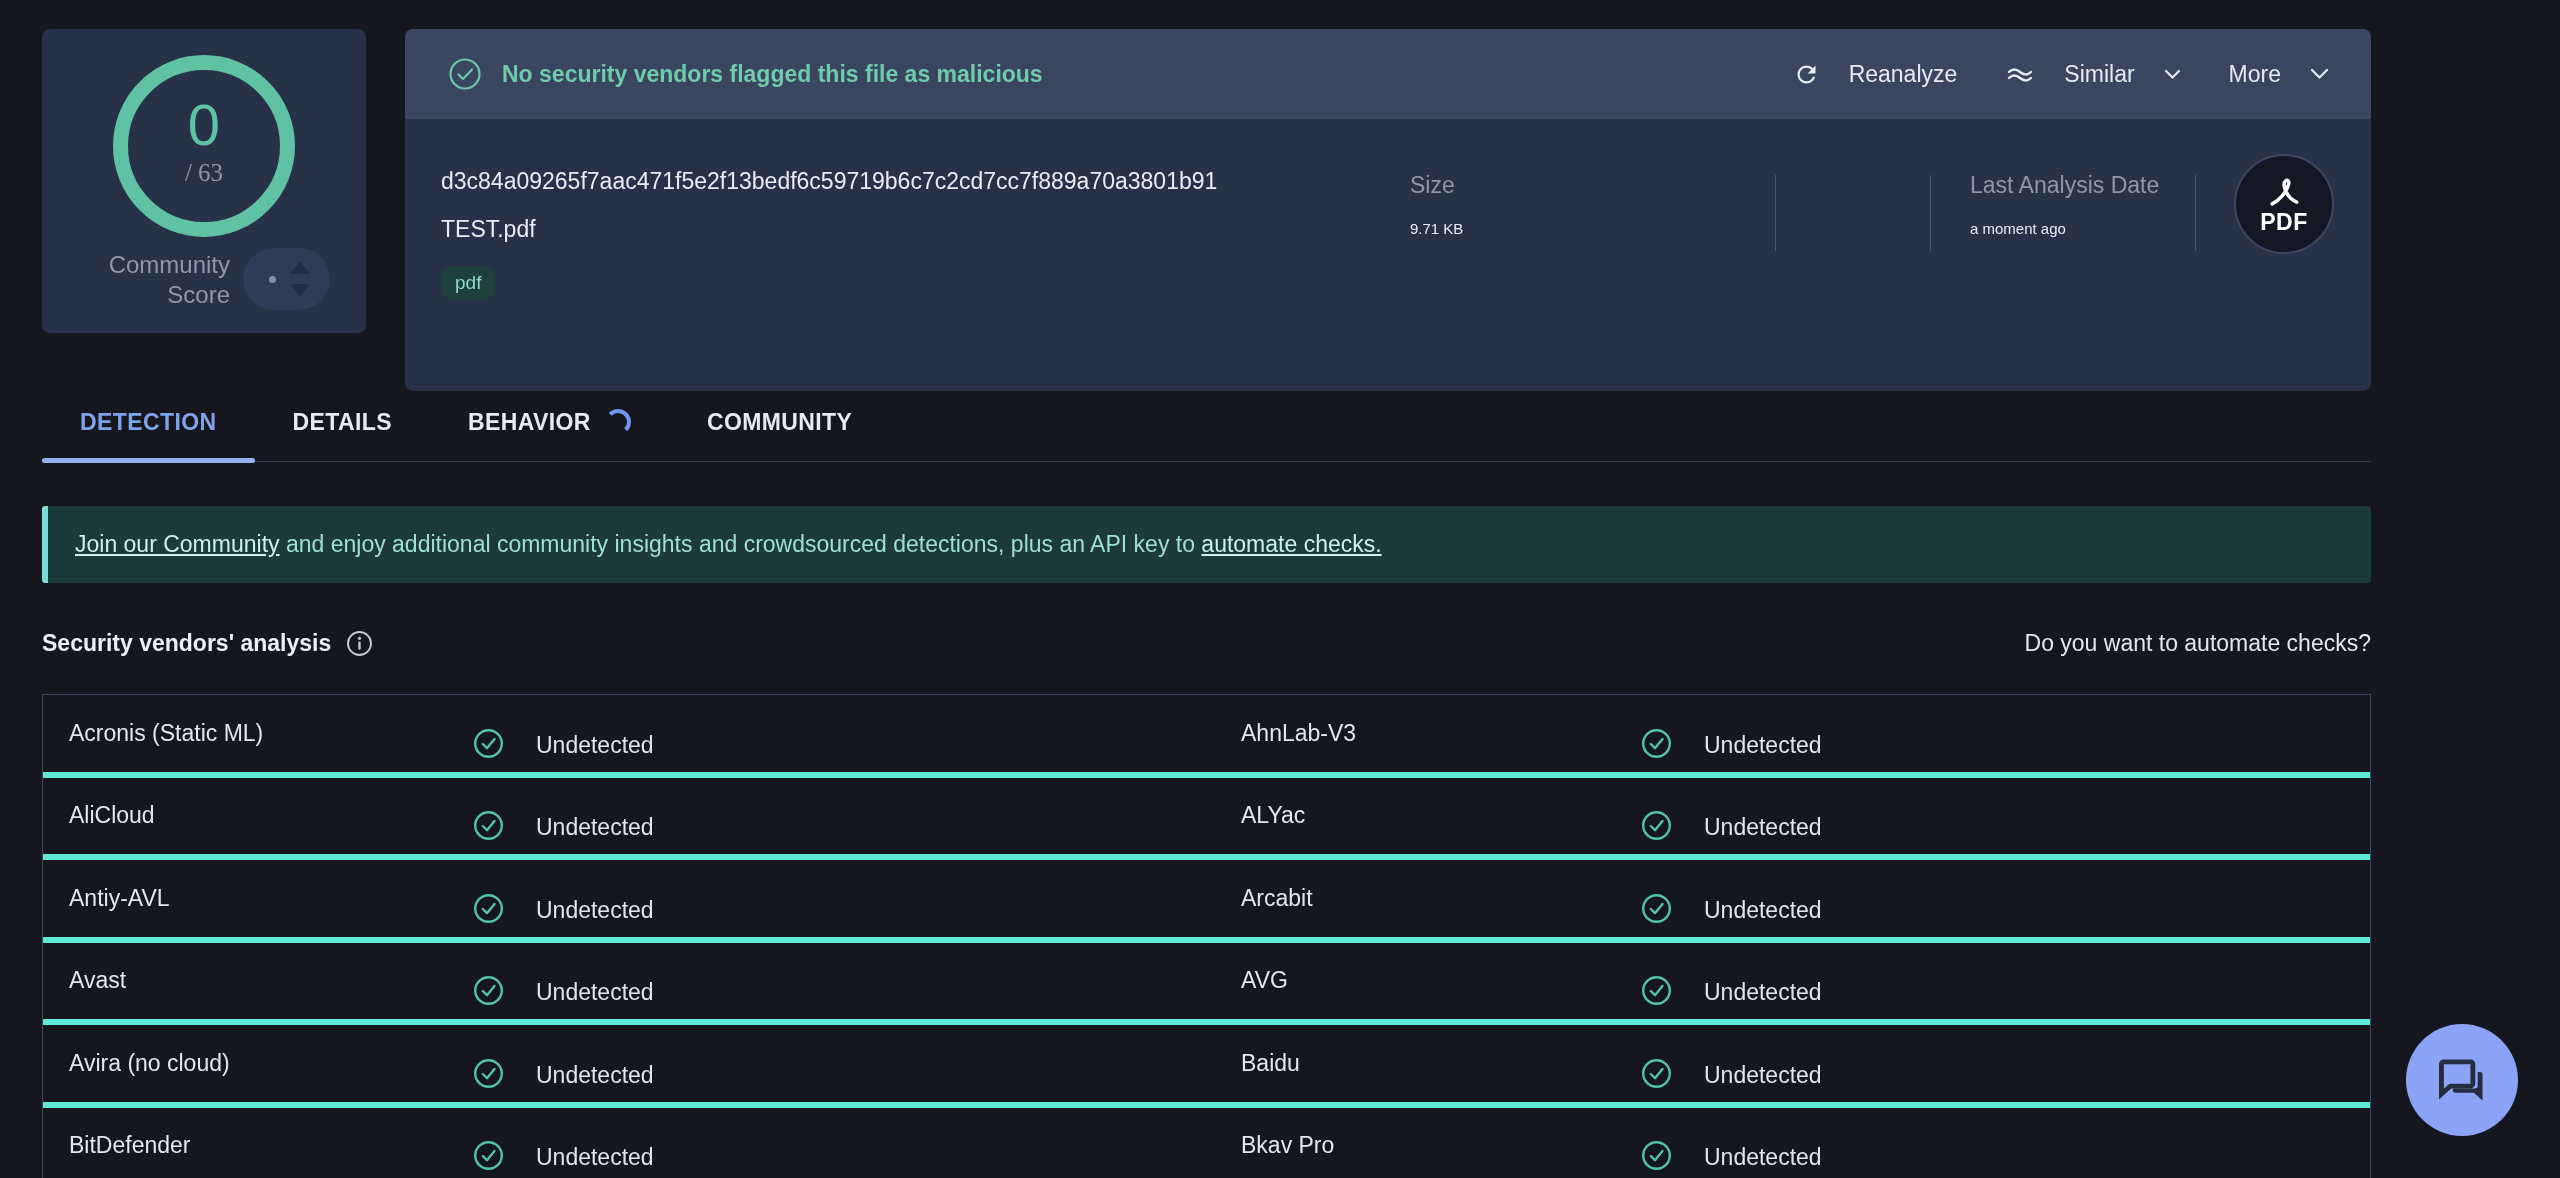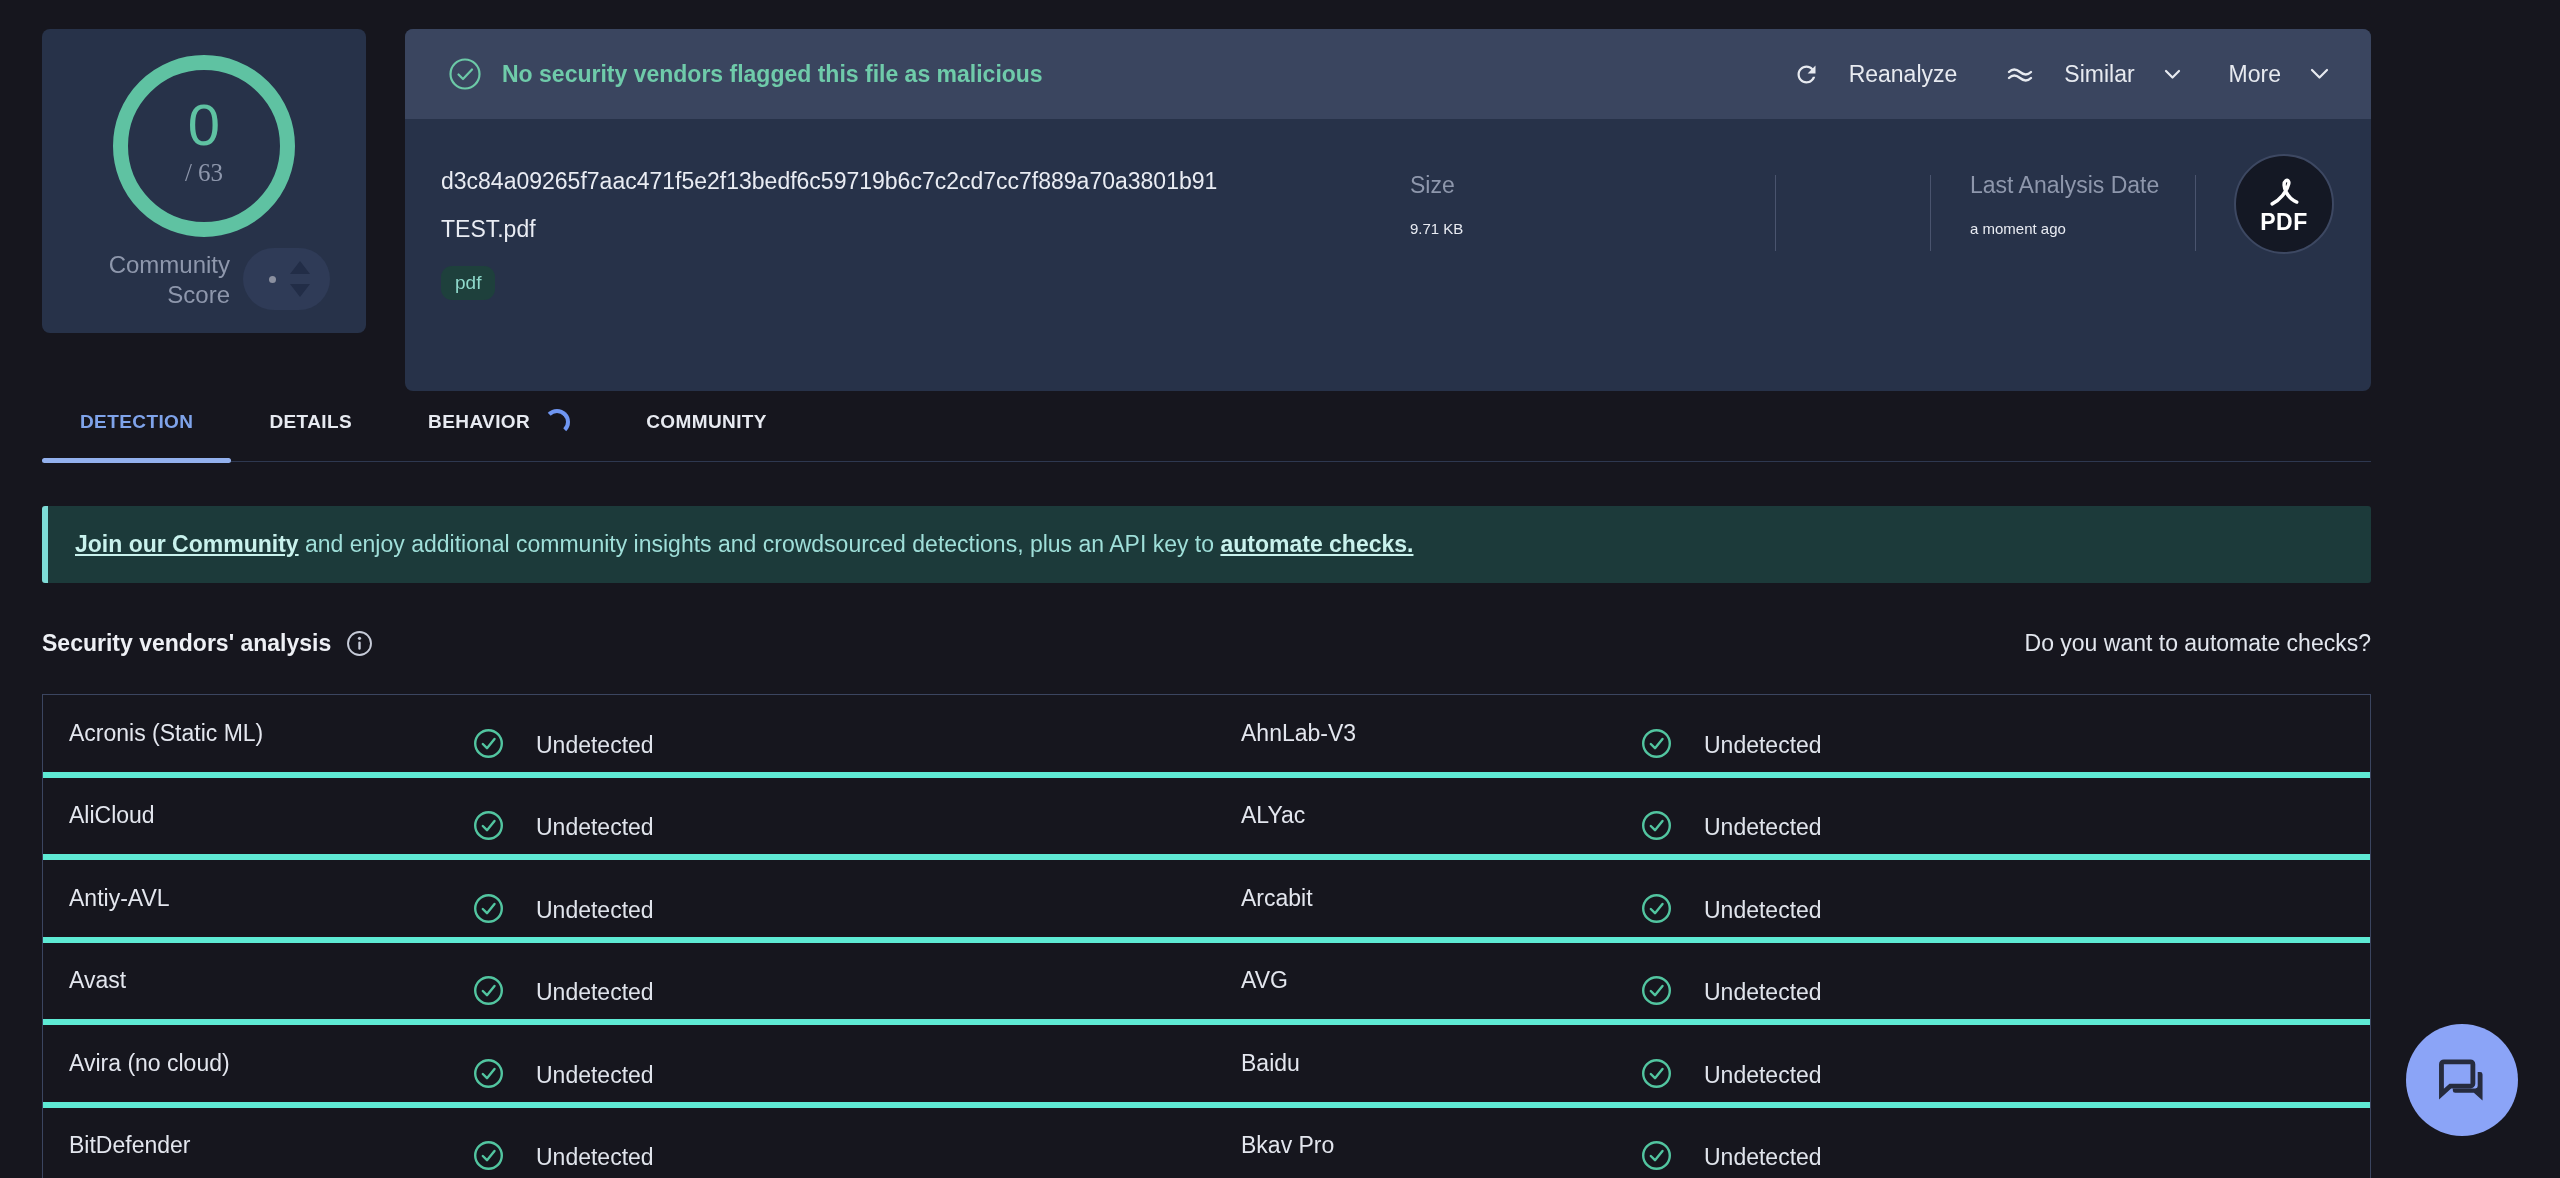--- a/index.html
+++ b/index.html
@@ -43,33 +43,33 @@
     font-size:19px;padding:6px 14px;border-radius:11px;cursor:pointer;}
   .meta-divider{position:absolute;top:146px;width:1px;height:76px;background:var(--divider);}
   .meta-label{position:absolute;top:143px;font-size:23px;color:var(--muted);}
   .meta-value{position:absolute;top:191px;font-size:15px;color:var(--text-main);}
   .pdf-badge{position:absolute;left:1829px;top:125px;width:100px;height:100px;border-radius:50%;
     background:#141824;border:2px solid #3d4862;display:flex;flex-direction:column;align-items:center;justify-content:center;}
   .pdf-badge-label{font-size:23px;font-weight:700;color:#ffffff;margin-top:-4px;letter-spacing:0.5px;}
 
   
   .tabs{position:absolute;left:42px;top:383px;width:2329px;height:79px;border-bottom:1px solid #2e3850;display:flex;}
-  .tab{padding:0 38px;display:flex;align-items:center;gap:14px;font-size:19px;font-weight:700;
+  .tab{padding:0 38px;display:flex;align-items:center;gap:14px;font-size:23px;font-weight:700;
     letter-spacing:0.4px;color:#e7eaf1;position:relative;cursor:pointer;}
   .tab.active{color:var(--tab-active);}
   .tab.active::after{content:'';position:absolute;left:0;right:0;bottom:-2px;height:5px;border-radius:3px;background:#93b1ee;}
   .spinner{width:26px;height:26px;border-radius:50%;border:4px solid var(--spinner-blue);
     border-bottom-color:transparent;border-left-color:transparent;animation:spin 1s linear infinite;}
   @keyframes spin{to{transform:rotate(360deg);}}
 
   
   .community-banner{position:absolute;left:42px;top:506px;width:2329px;height:77px;background:var(--banner-bg);
     border-left:6px solid var(--banner-accent);border-radius:3px;display:flex;align-items:center;padding-left:27px;
     font-size:23px;color:var(--banner-text);}
-  .community-banner a{color:var(--banner-link);font-weight:700;text-decoration:underline;cursor:pointer;}
+  .community-banner a{color:var(--banner-link);font-weight:400;text-decoration:underline;cursor:pointer;}
 
   
   .section-row{position:absolute;left:42px;top:630px;width:2329px;display:flex;align-items:center;justify-content:space-between;}
   .section-title-wrap{display:flex;align-items:center;gap:15px;}
   .section-title{font-size:23px;font-weight:700;color:#eef0f5;}
   .automate-question{font-size:23px;color:#e2e6ee;cursor:pointer;}
 
   
   .vendor-table{position:absolute;left:42px;top:694px;width:2329px;border:1px solid var(--border);border-bottom:none;}
   .t-row{height:82.5px;border-bottom:6px solid #5eead4;display:grid;grid-template-columns:404px 768px 400px 1fr;align-items:center;}

